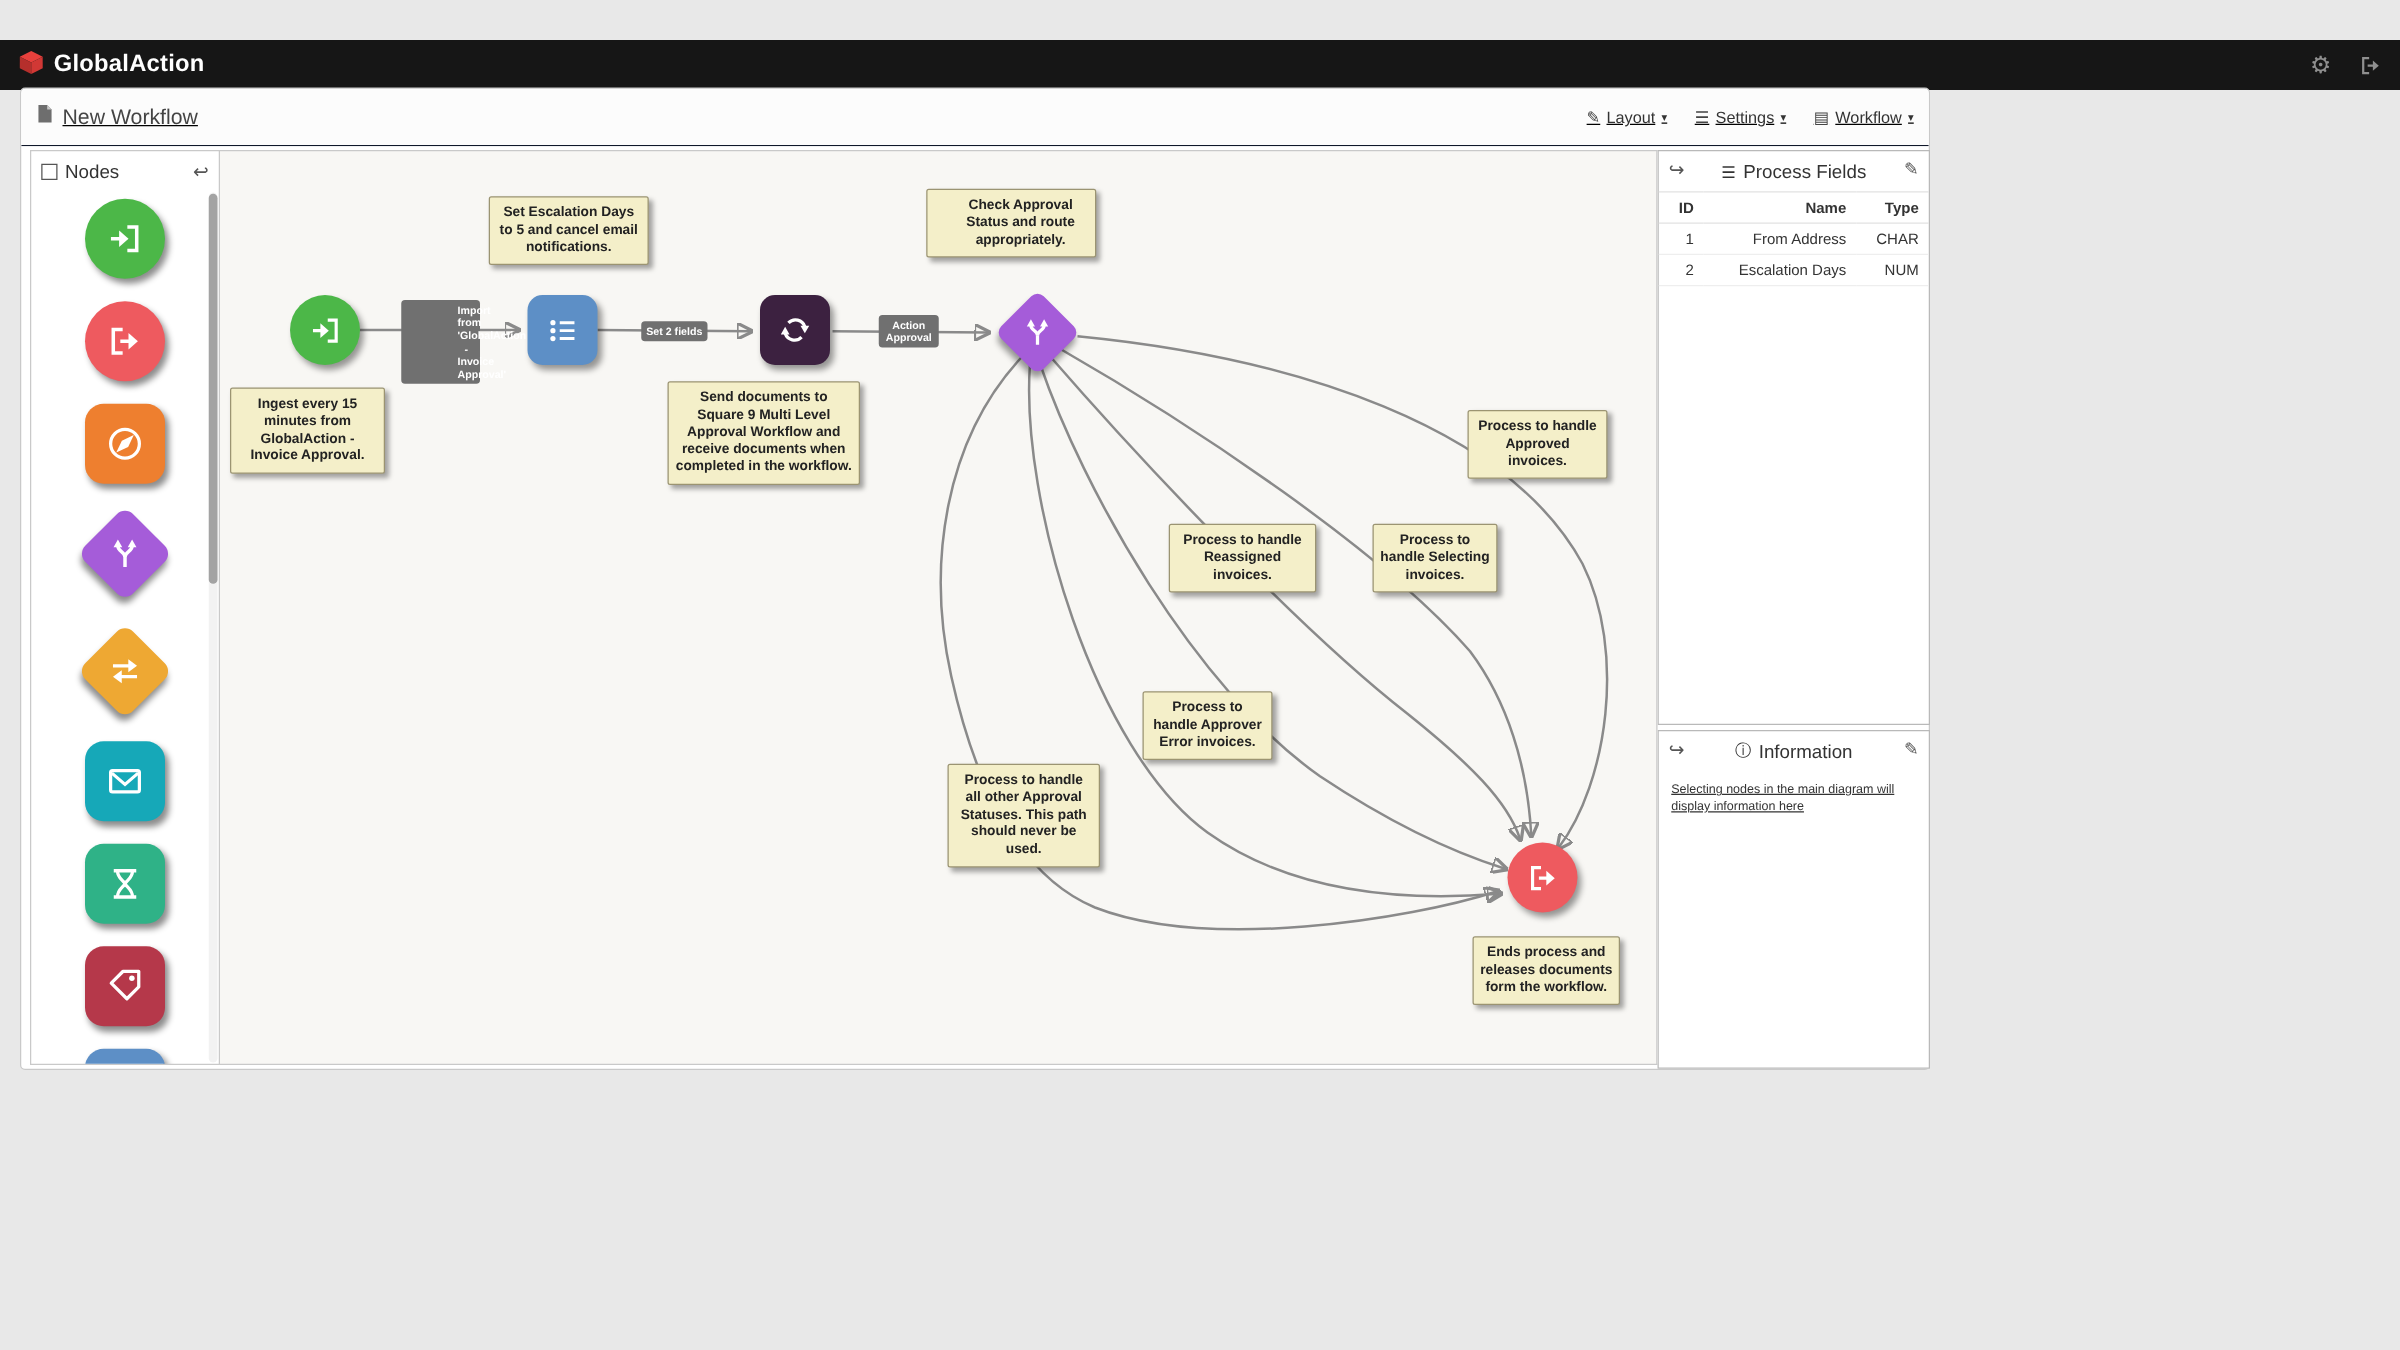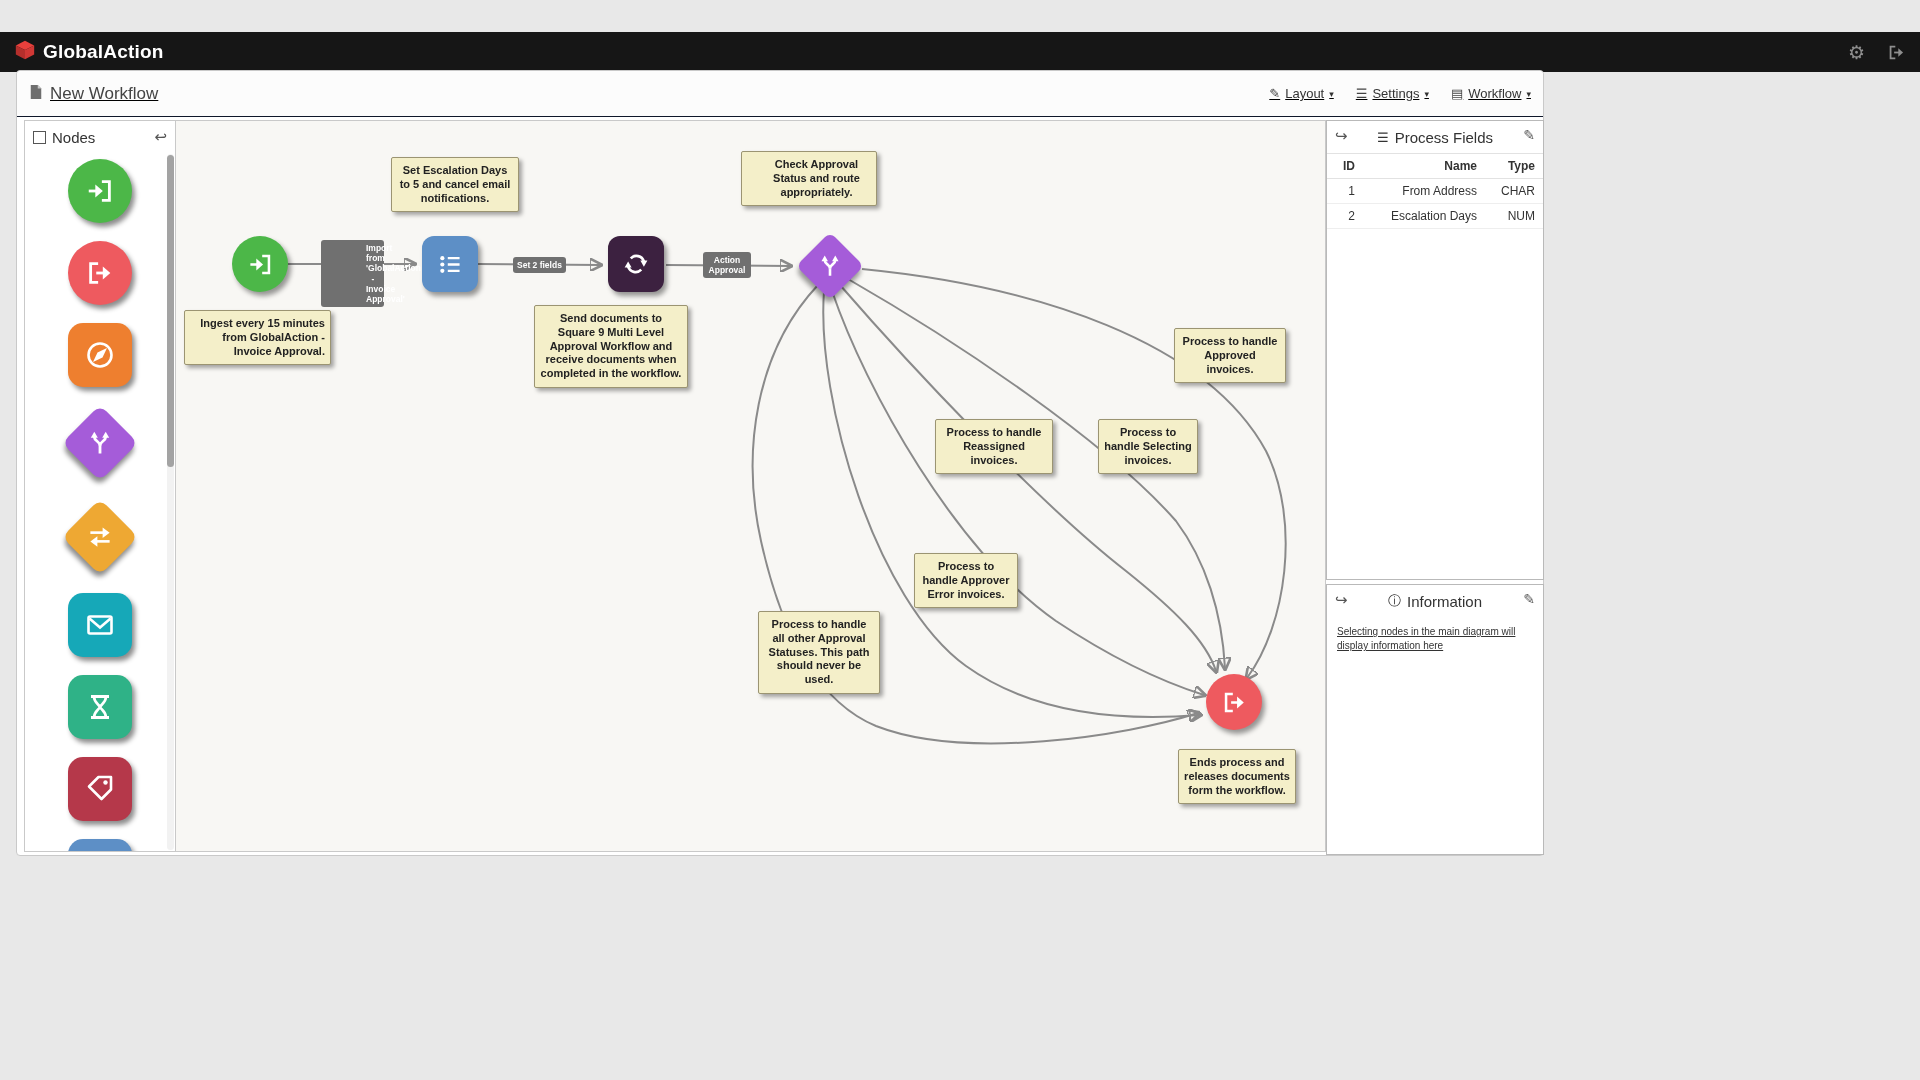--- a/index.html
+++ b/index.html
@@ -276,21 +276,21 @@
           <path d="M672 158 C780 220 930 320 1000 400 C1030 440 1046 492 1049 547" marker-end="url(#arrow)"></path>
           <path d="M686 148 C860 165 1030 220 1090 330 C1125 400 1110 505 1071 557" marker-end="url(#arrow)"></path>
         </svg>
 
         <div class="edge-label" style="left:145px; top:119px; width:63px;padding-left:45px;">Import from 'GlobalAction - Invoice Approval'</div>
         <div class="edge-label" style="left:337px; top:136px;">Set 2 fields</div>
         <div class="edge-label" style="left:527px; top:131px; width:48px;">Action Approval</div>
 
         <div class="note" style="left:215px; top:36px;  width:128px;">Set Escalation Days to 5 and cancel email notifications.</div>
         <div class="note" style="left:565px; top:30px;  width:136px;padding-left:20px;">Check Approval Status and route appropriately.</div>
-        <div class="note" style="left:8px;   top:189px; width:147px;text-align:right;">Ingest every 15 minutes from GlobalAction - Invoice Approval.</div>
+        <div class="note" style="left:8px;   top:189px; width:124px;">Ingest every 15 minutes from GlobalAction - Invoice Approval.</div>
         <div class="note" style="left:358px; top:184px; width:154px;">Send documents to Square 9 Multi Level Approval Workflow and receive documents when completed in the workflow.</div>
         <div class="note" style="left:998px; top:207px; width:112px;">Process to handle Approved invoices.</div>
         <div class="note" style="left:759px; top:298px; width:118px;">Process to handle Reassigned invoices.</div>
         <div class="note" style="left:922px; top:298px; width:100px;">Process to handle Selecting invoices.</div>
         <div class="note" style="left:738px; top:432px; width:104px;">Process to handle Approver Error invoices.</div>
         <div class="note" style="left:582px; top:490px; width:122px;">Process to handle all other Approval Statuses.  This path should never be used.</div>
         <div class="note" style="left:1002px;top:628px; width:118px;">Ends process and releases documents form the workflow.</div>
 
         <div class="cnode cn-circle c-green" style="left:56px; top:115px;" title="workflow-start">
           <svg viewBox="0 0 32 32" width="27" height="27">

